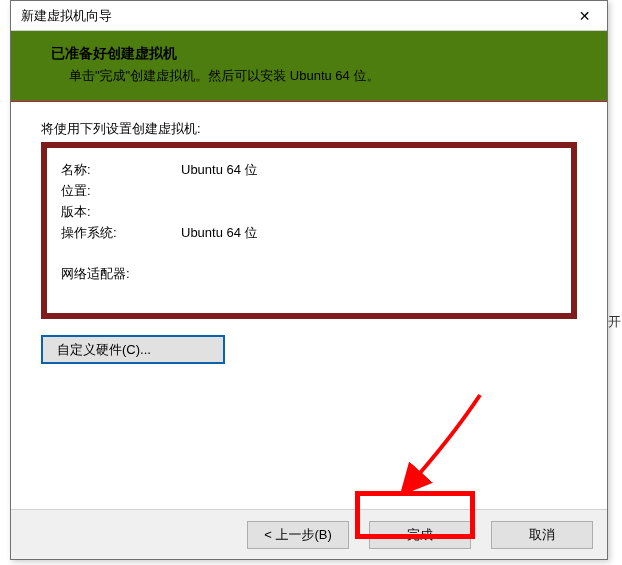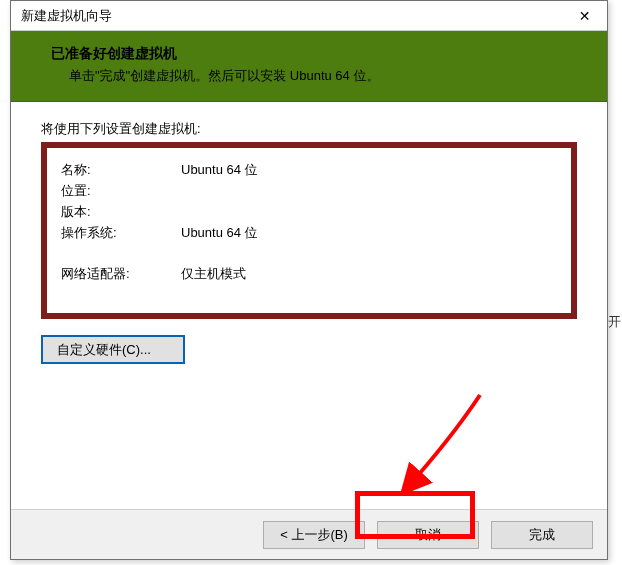--- a/index.html
+++ b/index.html
@@ -59,41 +59,41 @@
     border: 6px solid #7f1d1d;
     padding: 10px 14px 27px 14px;
     background: #fff;
   }
   .row { display: flex; margin: 3px 0; }
   .row-label { width: 120px; }
   .row-value { flex: 1; }
   .spacer { height: 14px; }
   .customize-btn {
     margin-top: 16px;
-    width: 144px;
+    width: 184px;
     height: 29px;
     background: #e1e1e1;
     border: 2px solid #0a64ad;
     text-align: left;
     padding: 0 14px;
     font-size: 13px;
     font-family: inherit;
     cursor: pointer;
   }
   .footer {
     position: absolute;
     bottom: 0; left: 0; right: 0;
     height: 50px;
     border-top: 1px solid #d0d0d0;
     background: #f0f0f0;
     display: flex;
     align-items: center;
     justify-content: flex-end;
     padding-right: 14px;
-    gap: 12px;
+    gap: 20px;
   }
   .footer button {
     width: 102px;
     height: 28px;
     background: #e1e1e1;
     border: 1px solid #adadad;
     font-size: 13px;
     font-family: inherit;
     cursor: pointer;
   }
@@ -147,31 +147,30 @@
       </div>
       <div class="row">
         <div class="row-label">操作系统:</div>
         <div class="row-value">Ubuntu 64 位</div>
       </div>
       <div class="spacer"></div>
       <div class="row">
       </div>
       <div class="row">
         <div class="row-label">网络适配器:</div>
-        <div class="row-value">仅主机模式</div>
       </div>
     </div>
 
     <button class="customize-btn">自定义硬件(C)...</button>
   </div>
 
   <div class="footer">
     <button>&lt; 上一步(B)</button>
+    <button>完成</button>
     <button>取消</button>
-    <button>完成</button>
   </div>
 
 </div>
 
 <div class="side-text">开。</div>
 
 <div class="highlight-box" style="left:355px; top:491px; width:120px; height:48px;"></div>
 
 <svg class="arrow-svg" style="left:370px; top:390px; width:120px; height:120px;">
   <defs>

